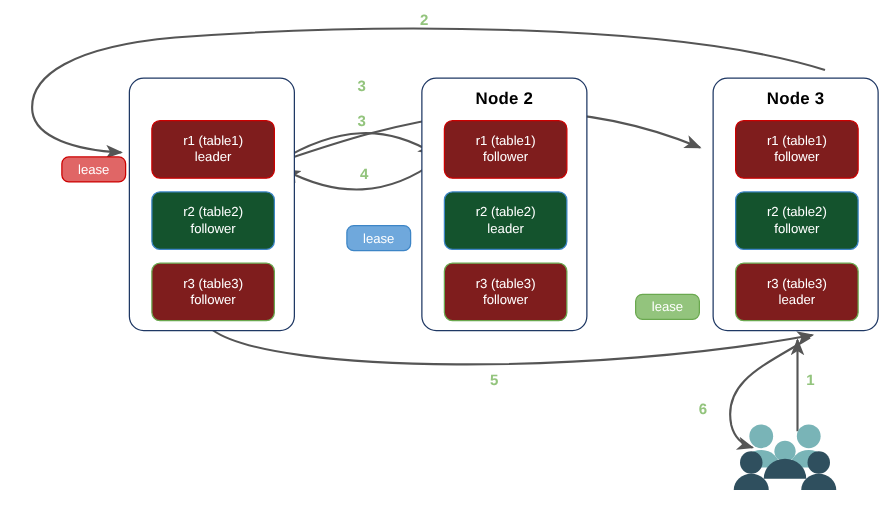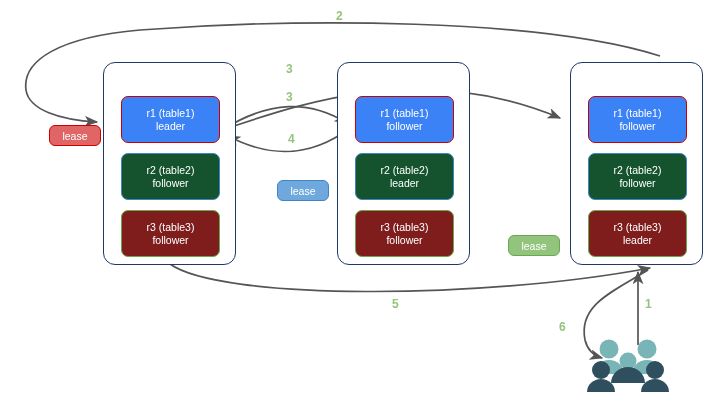--- a/index.html
+++ b/index.html
@@ -25,21 +25,21 @@
     font-size:13.5px;font-weight:bold;color:#000000;
     letter-spacing:.2px;
   }
   .replica{
     position:absolute;left:17px;width:99px;height:47px;
     border-radius:7px;box-sizing:border-box;
     display:flex;flex-direction:column;align-items:center;justify-content:center;
     color:#ffffff;font-size:10.5px;line-height:13px;text-align:center;
   }
   .replica .rl{display:block;}
-  .r-red{background:#3b82f6;border:1.6px solid #cc0000;}
+  .r-red{background:#7f1d1d;border:1.6px solid #cc0000;}
   .r-blue{background:#14532d;border:1.6px solid #3d85c6;}
   .r-green{background:#7f1d1d;border:1.6px solid #6aa84f;}
 
   .lease{
     position:absolute;
     border-radius:6px;box-sizing:border-box;
     display:flex;align-items:center;justify-content:center;
     color:#ffffff;font-size:10.5px;height:21px;
     z-index:3;
     margin-top:13px;
@@ -92,35 +92,37 @@
       <span class="rl">r2 (table2)</span>
       <span class="rl">follower</span>
     </div>
     <div class="replica r-green" style="top:147px;">
       <span class="rl">r3 (table3)</span>
       <span class="rl">follower</span>
     </div>
   </div>
 
   <div class="node" style="left:337px;top:62px;width:133px;height:203px;">
+    <div class="node-title">Node 2</div>
     <div class="replica r-red" style="top:33px;">
       <span class="rl">r1 (table1)</span>
       <span class="rl">follower</span>
     </div>
     <div class="replica r-blue" style="top:90px;">
       <span class="rl">r2 (table2)</span>
       <span class="rl">leader</span>
     </div>
     <div class="replica r-green" style="top:147px;">
       <span class="rl">r3 (table3)</span>
       <span class="rl">follower</span>
     </div>
   </div>
 
   <div class="node" style="left:570px;top:62px;width:133px;height:203px;">
+    <div class="node-title">Node 3</div>
     <div class="replica r-red" style="top:33px;">
       <span class="rl">r1 (table1)</span>
       <span class="rl">follower</span>
     </div>
     <div class="replica r-blue" style="top:90px;">
       <span class="rl">r2 (table2)</span>
       <span class="rl">follower</span>
     </div>
     <div class="replica r-green" style="top:147px;">
       <span class="rl">r3 (table3)</span>

